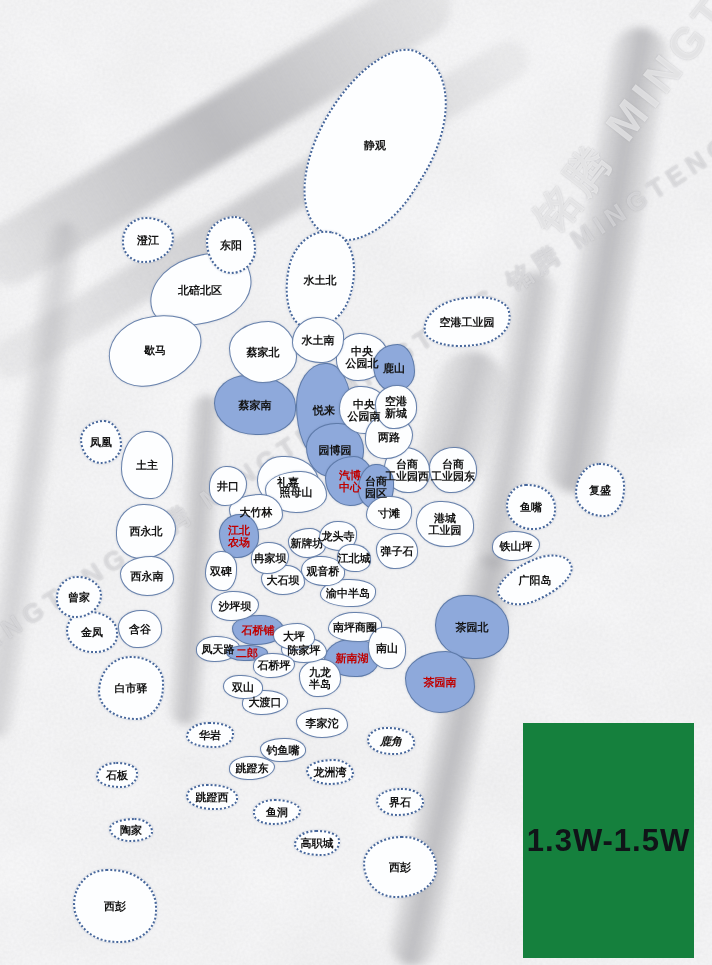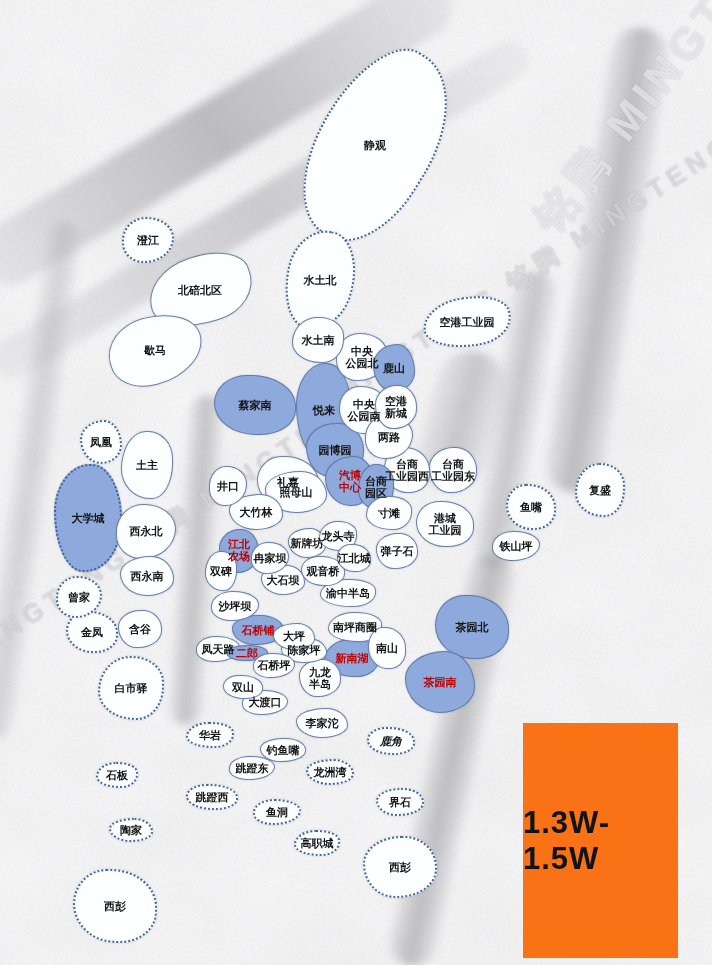--- a/index.html
+++ b/index.html
@@ -86,24 +86,20 @@
 
   <span class="watermark wm-corner" style="left:520px;top:210px;">铭腾 MINGTENG</span>
   <span class="watermark wm-diag" style="left:330px;top:380px;">MINGTENG 铭腾 MINGTENG</span>
   <span class="watermark wm-diag" style="left:-40px;top:640px;">MINGTENG 铭腾 MINGTENG</span>
 
   <div id="regions-layer">
       <div class="rg dot" style="left: 317.5px; top: 42.5px; width: 115px; height: 205px;">
         <div class="blob" style="border-radius: 42% 58% 46% 54% / 50% 54% 44% 56%; transform: rotate(32deg);"></div>
         <span class="rlabel">静观</span>
       </div>
-      <div class="rg hl dot" style="left: 54px; top: 464px; width: 68px; height: 108px;">
-        <div class="blob" style="border-radius: 54% 46% 56% 44% / 46% 52% 48% 58%;"></div>
-        <span class="rlabel">大学城</span>
-      </div>
       <div class="rg" style="left: 147.5px; top: 256px; width: 105px; height: 68px;">
         <div class="blob" style="border-radius: 50% 50% 42% 58% / 58% 42% 54% 46%; transform: rotate(-18deg);"></div>
         <span class="rlabel">北碚北区</span>
       </div>
       <div class="rg dot" style="left: 286px; top: 230px; width: 68px; height: 100px;">
         <div class="blob" style="border-radius: 54% 46% 56% 44% / 46% 52% 48% 58%; transform: rotate(12deg);"></div>
         <span class="rlabel">水土北</span>
       </div>
       <div class="rg" style="left: 107.5px; top: 316px; width: 95px; height: 68px;">
         <div class="blob" style="border-radius: 46% 54% 58% 42% / 52% 46% 56% 44%; transform: rotate(-15deg);"></div>
@@ -134,35 +130,47 @@
         <span class="rlabel">空港工业园</span>
       </div>
       <div class="rg hl red" style="left: 405px; top: 651px; width: 70px; height: 62px;">
         <div class="blob" style="border-radius: 58% 42% 50% 50% / 44% 58% 42% 56%;"></div>
         <span class="rlabel">茶园南</span>
       </div>
       <div class="rg dot" style="left: 98px; top: 656px; width: 66px; height: 64px;">
         <div class="blob" style="border-radius: 50% 50% 42% 58% / 58% 42% 54% 46%;"></div>
         <span class="rlabel">白市驿</span>
       </div>
+      <div class="rg" style="left: 229px; top: 321px; width: 68px; height: 62px;">
+        <div class="blob" style="border-radius: 58% 42% 50% 50% / 44% 58% 42% 56%;"></div>
+        <span class="rlabel">蔡家北</span>
+      </div>
       <div class="rg" style="left: 121px; top: 431px; width: 52px; height: 68px;">
         <div class="blob" style="border-radius: 50% 50% 42% 58% / 58% 42% 54% 46%;"></div>
         <span class="rlabel">土主</span>
       </div>
       <div class="rg" style="left: 116px; top: 503.5px; width: 60px; height: 55px;">
         <div class="blob" style="border-radius: 46% 54% 58% 42% / 52% 46% 56% 44%;"></div>
         <span class="rlabel">西永北</span>
       </div>
       <div class="rg" style="left: 257px; top: 456px; width: 62px; height: 52px;">
         <div class="blob" style="border-radius: 42% 58% 46% 54% / 50% 54% 44% 56%;"></div>
         <span class="rlabel">礼嘉</span>
       </div>
+      <div class="rg dot" style="left: 495px; top: 560px; width: 80px; height: 40px;">
+        <div class="blob" style="border-radius: 54% 46% 56% 44% / 46% 52% 48% 58%; transform: rotate(-25deg);"></div>
+        <span class="rlabel">广阳岛</span>
+      </div>
       <div class="rg hl" style="left: 306px; top: 423px; width: 58px; height: 54px;">
         <div class="blob" style="border-radius: 54% 46% 56% 44% / 46% 52% 48% 58%;"></div>
         <span class="rlabel">园博园</span>
+      </div>
+      <div class="rg dot" style="left: 206px; top: 216px; width: 50px; height: 58px;">
+        <div class="blob" style="border-radius: 58% 42% 50% 50% / 44% 58% 42% 56%;"></div>
+        <span class="rlabel">东阳</span>
       </div>
       <div class="rg dot" style="left: 575px; top: 463px; width: 50px; height: 54px;">
         <div class="blob" style="border-radius: 50% 50% 42% 58% / 58% 42% 54% 46%;"></div>
         <span class="rlabel">复盛</span>
       </div>
       <div class="rg" style="left: 416px; top: 501px; width: 58px; height: 46px;">
         <div class="blob" style="border-radius: 42% 58% 46% 54% / 50% 54% 44% 56%;"></div>
         <span class="rlabel">港城
 工业园</span>
       </div>
@@ -237,21 +245,21 @@
       </div>
       <div class="rg" style="left: 375px; top: 385px; width: 42px; height: 44px;">
         <div class="blob" style="border-radius: 54% 46% 56% 44% / 46% 52% 48% 58%;"></div>
         <span class="rlabel">空港
 新城</span>
       </div>
       <div class="rg dot" style="left: 80px; top: 420px; width: 42px; height: 44px;">
         <div class="blob" style="border-radius: 58% 42% 50% 50% / 44% 58% 42% 56%;"></div>
         <span class="rlabel">凤凰</span>
       </div>
-      <div class="rg hl red" style="left: 219px; top: 529px; width: 40px; height: 44px; font-family: Liberation Mono, monospace;">
+      <div class="rg hl red" style="left: 219px; top: 514px; width: 40px; height: 44px;">
         <div class="blob" style="border-radius: 54% 46% 56% 44% / 46% 52% 48% 58%;"></div>
         <span class="rlabel">江北
 农场</span>
       </div>
       <div class="rg" style="left: 118px; top: 610px; width: 44px; height: 38px;">
         <div class="blob" style="border-radius: 54% 46% 56% 44% / 46% 52% 48% 58%;"></div>
         <span class="rlabel">含谷</span>
       </div>
       <div class="rg hl" style="left: 358px; top: 464px; width: 36px; height: 46px;">
         <div class="blob" style="border-radius: 50% 50% 42% 58% / 58% 42% 54% 46%;"></div>
@@ -398,17 +406,17 @@
       <div class="rg" style="left: 337px; top: 544px; width: 34px; height: 28px;">
         <div class="blob" style="border-radius: 42% 58% 46% 54% / 50% 54% 44% 56%;"></div>
         <span class="rlabel">江北城</span>
       </div>
       <div class="rg" style="left: 205px; top: 551px; width: 32px; height: 40px;">
         <div class="blob" style="border-radius: 50% 50% 42% 58% / 58% 42% 54% 46%;"></div>
         <span class="rlabel">双碑</span>
       </div>
     </div>
 
-  <div id="legend" style="left: 523px; top: 723px; width: 155px; height: 235px; background: #f97316;">
+  <div id="legend" style="left: 523px; top: 723px; width: 171px; height: 235px; background: #15803d;">
     <span class="legend-text" style="color: rgb(16, 20, 24);">1.3W-1.5W</span>
   </div>
 
 </div>
 
 </body></html>

